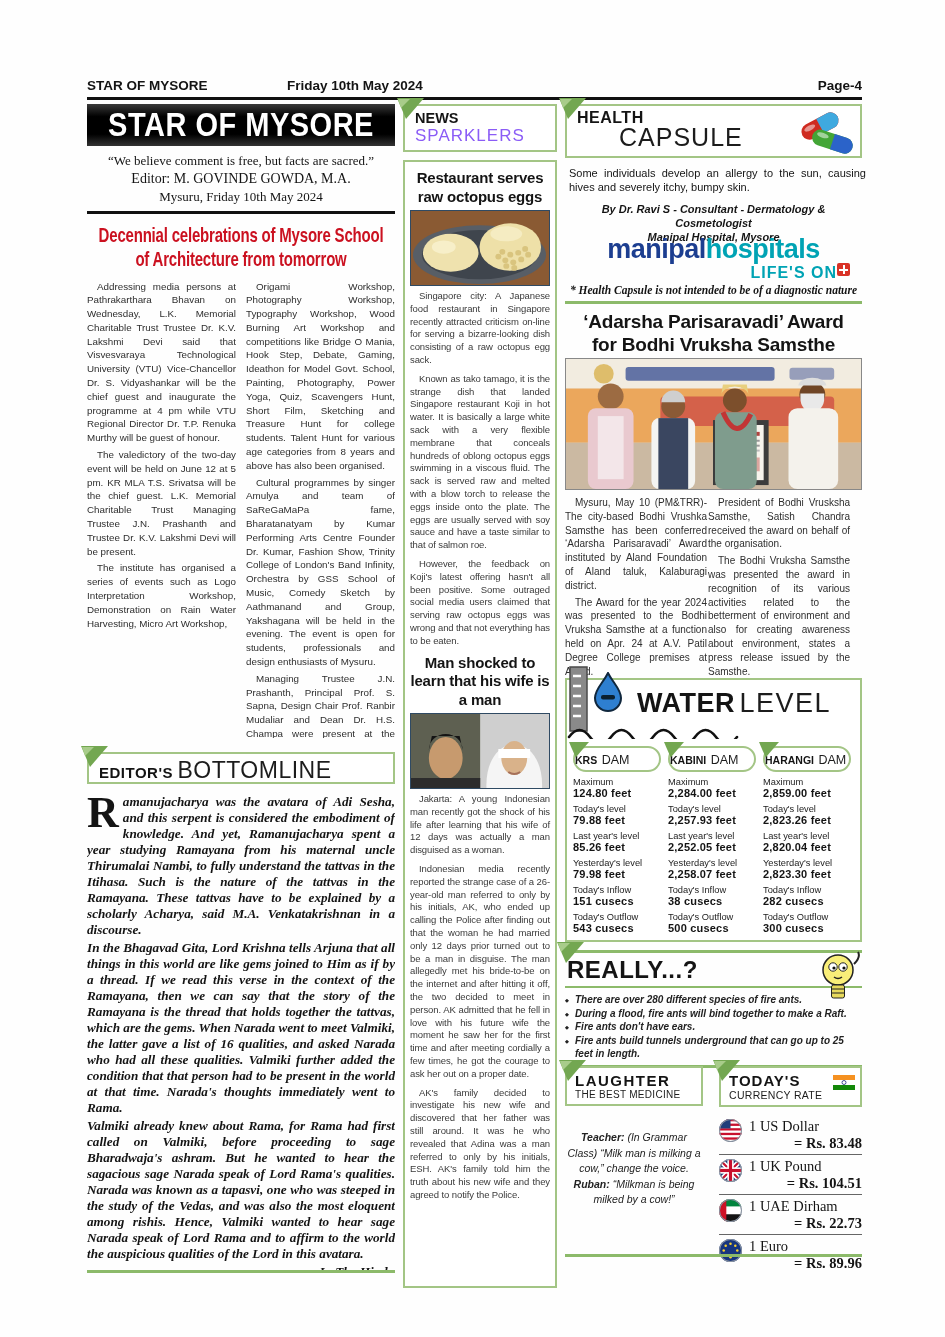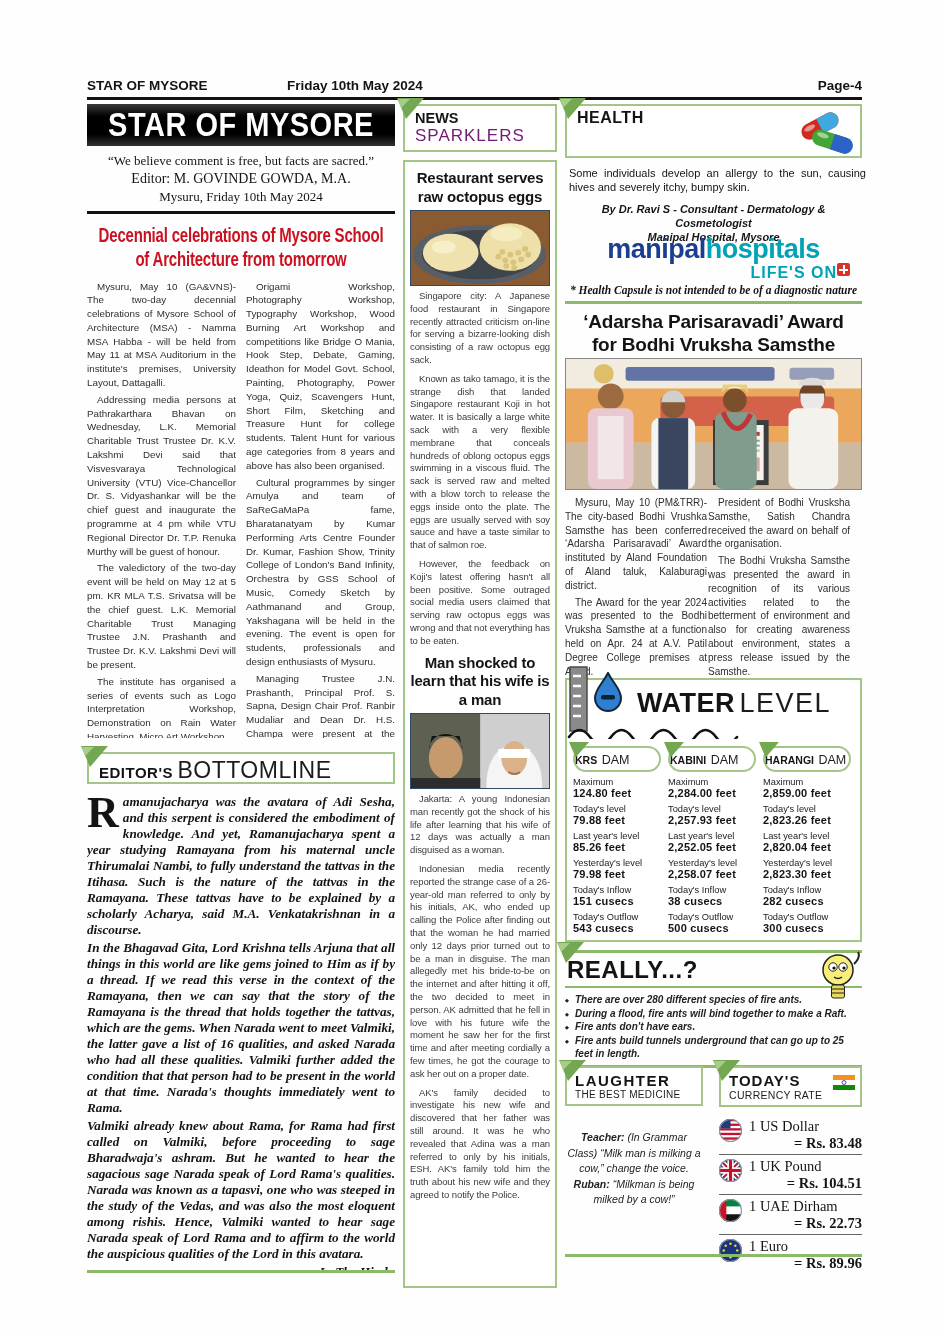--- a/index.html
+++ b/index.html
@@ -43,21 +43,21 @@
            font-style:italic;font-weight:bold;font-size:13.2px;line-height:16px;text-align:justify;}
   .bl-text p{margin:0 0 2px 0;}
   .dropcap{float:left;font-style:normal;font-weight:bold;font-size:44px;line-height:34px;padding:2px 4px 0 0;}
   .bl-byline{text-align:right;margin-top:2px;}
   .left-end-rule{position:absolute;left:0;top:1166px;width:308px;}
 
   
   .col-mid{position:absolute;left:403px;top:104px;width:154px;height:950px;}
   .sp-head{height:48px;padding:3px 10px;}
   .sp-head .b1{display:block;font-weight:bold;font-size:14.5px;margin-top:1px;}
-  .sp-head .b2{display:block;font-weight:400;font-size:17px;letter-spacing:1px;color:#701a75;}
+  .sp-head .b2{display:block;font-weight:400;font-size:17px;letter-spacing:1px;color:#8b5cf6;}
   .mid-box{margin-top:8px;height:1128px;padding:4px 5px;overflow:hidden;}
   .mid-box h2{margin:3px 0 4px 0;text-align:center;font-size:15px;line-height:18.5px;letter-spacing:-.2px;}
   .mid-box .photo{width:100%;height:76px;border:1px solid #2f4a63;box-sizing:border-box;margin:2px 0 4px 0;}
   .mid-box .photo svg{display:block;width:100%;height:100%;}
   .mid-box p{margin:0 0 6px 0;font-size:9.5px;line-height:12.8px;letter-spacing:-.1px;
              text-align:justify;text-indent:9px;color:#3a3a3a;}
 
   
   .col-right{position:absolute;left:565px;top:104px;width:297px;height:1233px;}
   .hc-box{position:absolute;top:0;left:0;width:297px;height:54px;border-width:2.5px;padding:3px 10px;}
@@ -149,23 +149,22 @@
     <div class="dateline">Mysuru, Friday 10th May 2024</div>
     <div class="black-rule"></div>
 
     <div class="red-head">
       <div>Decennial celebrations of Mysore School</div>
       <div>of Architecture from tomorrow</div>
     </div>
 
     <div class="two-col">
       <div class="bcol">
-        <p>Mysuru, May 10 (GA&amp;VNS)- The two-day decennial celebrations of Mysore School of Architecture (MSA) - Namma MSA Habba - will be held from May 11 at MSA Auditorium in the institute's premises, University Layout, Dattagalli.</p>
         <p>Addressing media persons at Pathrakarthara Bhavan on Wednesday, L.K. Memorial Charitable Trust Trustee Dr. K.V. Lakshmi Devi said that Visvesvaraya Technological University (VTU) Vice-Chancellor Dr. S. Vidyashankar will be the chief guest and inaugurate the programme at 4 pm while VTU Regional Director Dr. T.P. Renuka Murthy will be guest of honour.</p>
-        <p>The valedictory of the two-day event will be held on May 12 at 5 pm. KR MLA T.S. Srivatsa will be the chief guest. L.K. Memorial Charitable Trust Managing Trustee J.N. Prashanth and Trustee Dr. K.V. Lakshmi Devi will be present.</p>
+        <p>The valedictory of the two-day event will be held on June 12 at 5 pm. KR MLA T.S. Srivatsa will be the chief guest. L.K. Memorial Charitable Trust Managing Trustee J.N. Prashanth and Trustee Dr. K.V. Lakshmi Devi will be present.</p>
         <p>The institute has organised a series of events such as Logo Interpretation Workshop, Demonstration on Rain Water Harvesting, Micro Art Workshop,</p>
       </div>
       <div class="bcol">
         <p>Origami Workshop, Photography Workshop, Typography Workshop, Wood Burning Art Workshop and competitions like Bridge O Mania, Hook Step, Debate, Gaming, Ideathon for Model Govt. School, Painting, Photography, Power Yoga, Quiz, Scavengers Hunt, Short Film, Sketching and Treasure Hunt for college students. Talent Hunt for various age categories from 8 years and above has also been organised.</p>
         <p>Cultural programmes by singer Amulya and team of SaReGaMaPa fame, Bharatanatyam by Kumar Performing Arts Centre Founder Dr. Kumar, Fashion Show, Trinity College of London's Band Infinity, Orchestra by GSS School of Music, Comedy Sketch by Aathmanand and Group, Yakshagana will be held in the evening. The event is open for students, professionals and design enthusiasts of Mysuru.</p>
         <p>Managing Trustee J.N. Prashanth, Principal Prof. S. Sapna, Design Chair Prof. Ranbir Mudaliar and Dean Dr. H.S. Champa were present at the press meet.</p>
       </div>
     </div>
 
     <div class="gbox bl-head">
@@ -254,20 +253,21 @@
   <div class="col-right">
 
     <div class="gbox hc-box">
       <span class="cflag">
         <svg viewBox="0 0 27 21">
             <polygon points="0,0 27,0 9,21" fill="#73a751"></polygon>
             <polygon points="1,1 13,1 4,10" fill="#a8cc8a"></polygon>
           </svg>
       </span>
       <span class="b1">HEALTH</span>
+      <span class="b2">CAPSULE</span>
       <span class="pills">
         <svg viewBox="0 0 62 50">
           <g transform="rotate(-28 24 20)">
             <rect x="4" y="12" width="40" height="16" rx="8" fill="#cf2b20"></rect>
             <path d="M24 12 h12 a8 8 0 0 1 0 16 h-12 z" fill="#3fa9df"></path>
             <ellipse cx="14" cy="17" rx="6" ry="2.5" fill="#ffffff" opacity="0.5"></ellipse>
           </g>
           <g transform="rotate(18 38 34)">
             <rect x="16" y="28" width="42" height="16" rx="8" fill="#43a536"></rect>
             <path d="M37 28 h13 a8 8 0 0 1 0 16 h-13 z" fill="#2b63c9"></path>

